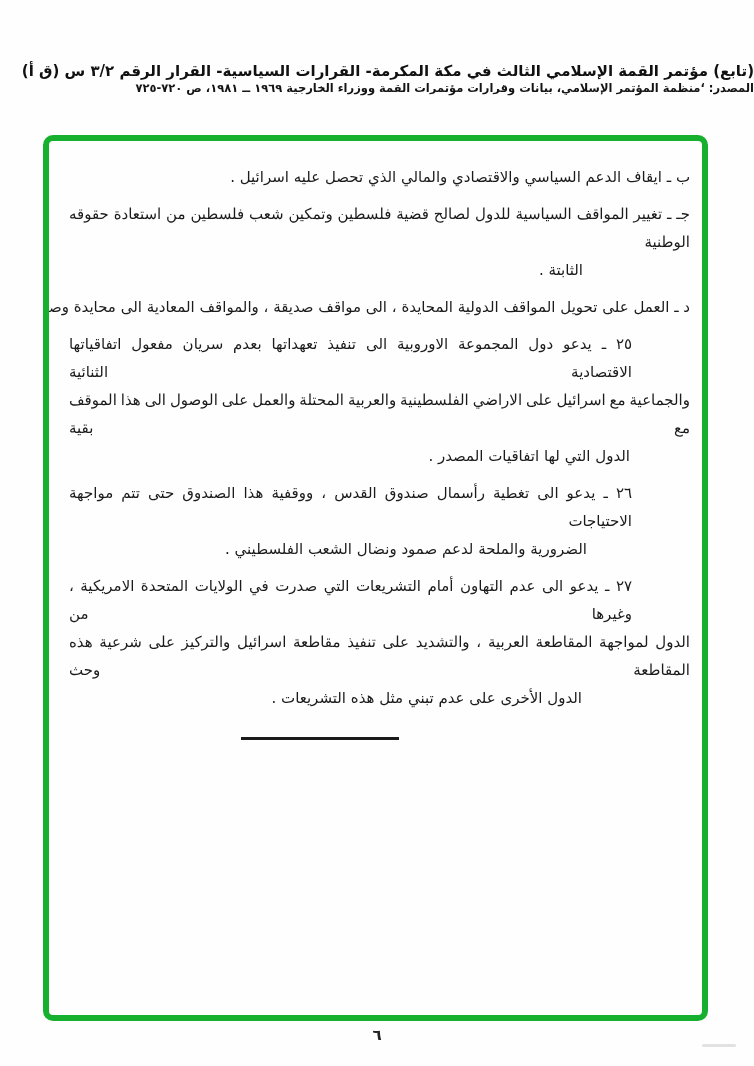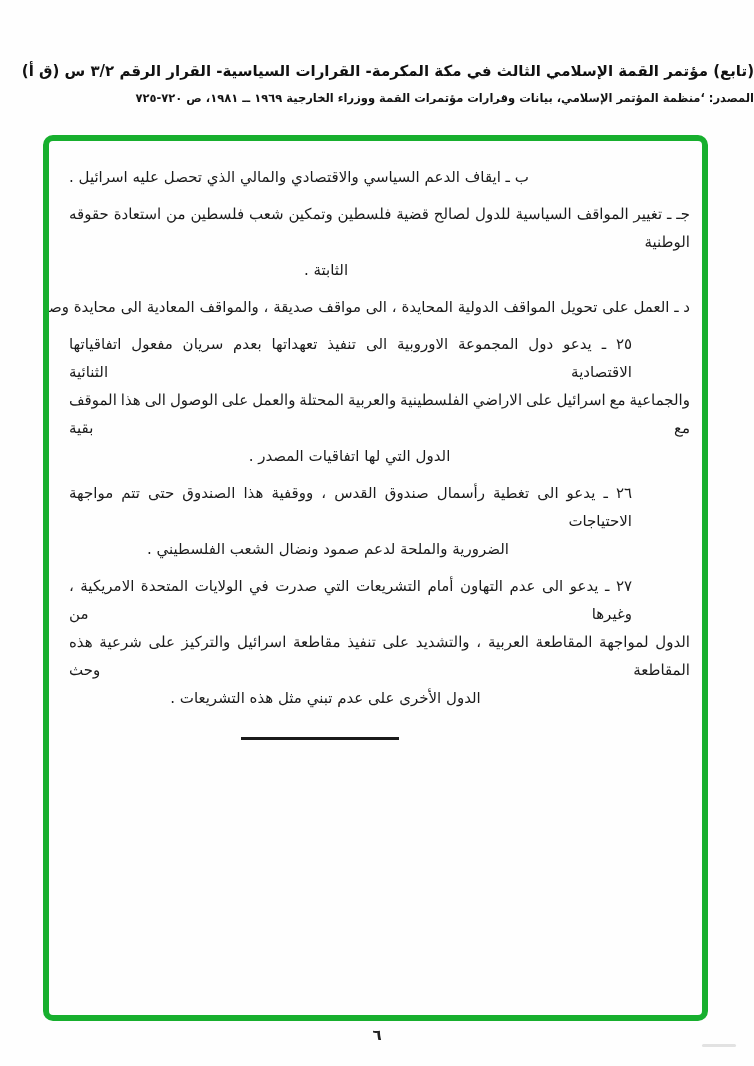--- a/index.html
+++ b/index.html
@@ -16,21 +16,21 @@
     background: #fefefe;
   }
 
   
   .doc-header { position: absolute; top: 62px; left: 0; right: 0; text-align: right; direction: rtl; }
   .doc-title {
     font-size: 15px; font-weight: bold; white-space: nowrap;
     letter-spacing: 0; color: #111;
   }
   .doc-source {
-    margin-top: 11px;
+    margin-top: 1px;
     font-size: 11.5px; font-weight: bold; white-space: nowrap;
     color: #141414;
   }
 
   
   .frame {
     position: absolute;
     left: 43px; top: 135px;
     width: 665px; height: 886px;
     border: 6px solid #17af2e;
@@ -42,24 +42,24 @@
   
   .textblock {
     direction: rtl;
     padding: 22px 12px 0 20px;
     font-size: 15px;
     line-height: 28px;
     color: #1b1b1b;
   }
   .para { margin: 0 0 9px 0; }
   .ln { display: block; }
-  .ln.natural { text-align: left; white-space: nowrap; }
+  .ln.natural { text-align: right; white-space: nowrap; }
   .ln.full { text-align: justify; text-align-last: justify; font-family: Liberation Serif, serif; }
   .ln.first { text-align: justify; text-align-last: justify; margin-right: 58px; }
-  .ln.last { text-align: center; }
+  .ln.last { text-align: right; }
   .ln.mr-a { margin-right: 107px; }
   .ln.mr-b { margin-right: 60px; }
   .ln.mr-c { margin-right: 103px; }
   .ln.mr-d { margin-right: 108px; }
 
   
   .closing-rule {
     width: 158px; height: 3px;
     background: #1a1a1a;
     margin: 25px 291px 0 auto;

